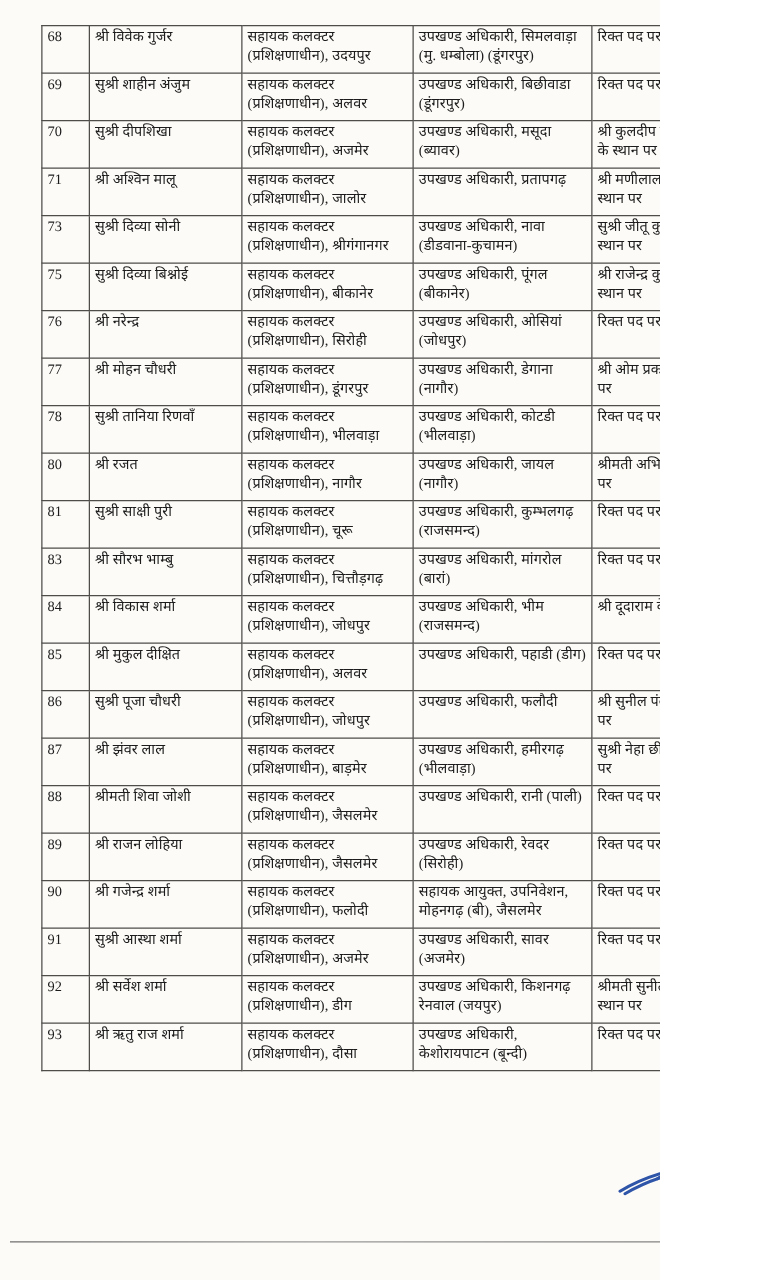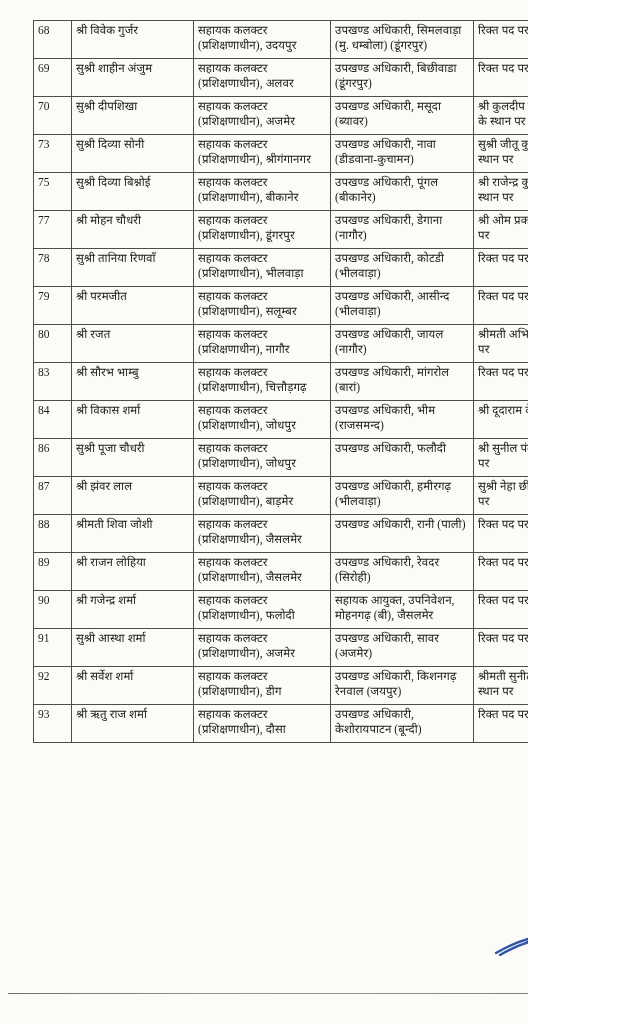--- a/index.html
+++ b/index.html
@@ -69,74 +69,95 @@
           <td class="col-remark">रिक्त पद पर</td>
         </tr>
         <tr>
           <td class="col-sn">70</td>
           <td class="col-name">सुश्री दीपशिखा</td>
           <td class="col-from">सहायक कलक्टर (प्रशिक्षणाधीन), अजमेर</td>
           <td class="col-to">उपखण्ड अधिकारी, मसूदा (ब्यावर)</td>
           <td class="col-remark">श्री कुलदीप सिंह शेखावत के स्थान पर</td>
         </tr>
         <tr>
+          <td class="col-sn">71</td>
+          <td class="col-name">श्री अश्विन मालू</td>
+          <td class="col-from">सहायक कलक्टर (प्रशिक्षणाधीन), जालोर</td>
+          <td class="col-to">उपखण्ड अधिकारी, प्रतापगढ़</td>
+          <td class="col-remark">श्री मणीलाल तीरगर के स्थान पर</td>
+        </tr>
+        <tr>
           <td class="col-sn">73</td>
           <td class="col-name">सुश्री दिव्या सोनी</td>
           <td class="col-from">सहायक कलक्टर (प्रशिक्षणाधीन), श्रीगंगानगर</td>
           <td class="col-to">उपखण्ड अधिकारी, नावा (डीडवाना-कुचामन)</td>
           <td class="col-remark">सुश्री जीतू कुलहरी के स्थान पर</td>
         </tr>
         <tr>
           <td class="col-sn">75</td>
           <td class="col-name">सुश्री दिव्या बिश्नोई</td>
           <td class="col-from">सहायक कलक्टर (प्रशिक्षणाधीन), बीकानेर</td>
           <td class="col-to">उपखण्ड अधिकारी, पूंगल (बीकानेर)</td>
           <td class="col-remark">श्री राजेन्द्र कुमार-II के स्थान पर</td>
         </tr>
         <tr>
+          <td class="col-sn">76</td>
+          <td class="col-name">श्री नरेन्द्र</td>
+          <td class="col-from">सहायक कलक्टर (प्रशिक्षणाधीन), सिरोही</td>
+          <td class="col-to">उपखण्ड अधिकारी, ओसियां (जोधपुर)</td>
+          <td class="col-remark">रिक्त पद पर</td>
+        </tr>
+        <tr>
           <td class="col-sn">77</td>
           <td class="col-name">श्री मोहन चौधरी</td>
           <td class="col-from">सहायक कलक्टर (प्रशिक्षणाधीन), डूंगरपुर</td>
           <td class="col-to">उपखण्ड अधिकारी, डेगाना (नागौर)</td>
           <td class="col-remark">श्री ओम प्रकाश के स्थान पर</td>
         </tr>
         <tr>
           <td class="col-sn">78</td>
           <td class="col-name">सुश्री तानिया रिणवाँ</td>
           <td class="col-from">सहायक कलक्टर (प्रशिक्षणाधीन), भीलवाड़ा</td>
           <td class="col-to">उपखण्ड अधिकारी, कोटडी (भीलवाड़ा)</td>
           <td class="col-remark">रिक्त पद पर</td>
         </tr>
         <tr>
-          <td class="col-sn">79</td>
-          <td class="col-name">श्री परमजीत</td>
-          <td class="col-from">सहायक कलक्टर (प्रशिक्षणाधीन), सलूम्बर</td>
-          <td class="col-to">उपखण्ड अधिकारी, आसीन्द (भीलवाड़ा)</td>
-          <td class="col-remark">रिक्त पद पर</td>
-        </tr>
-        <tr>
           <td class="col-sn">80</td>
           <td class="col-name">श्री रजत</td>
           <td class="col-from">सहायक कलक्टर (प्रशिक्षणाधीन), नागौर</td>
           <td class="col-to">उपखण्ड अधिकारी, जायल (नागौर)</td>
           <td class="col-remark">श्रीमती अभिलाषा के स्थान पर</td>
         </tr>
         <tr>
+          <td class="col-sn">81</td>
+          <td class="col-name">सुश्री साक्षी पुरी</td>
+          <td class="col-from">सहायक कलक्टर (प्रशिक्षणाधीन), चूरू</td>
+          <td class="col-to">उपखण्ड अधिकारी, कुम्भलगढ़ (राजसमन्द)</td>
+          <td class="col-remark">रिक्त पद पर</td>
+        </tr>
+        <tr>
           <td class="col-sn">83</td>
           <td class="col-name">श्री सौरभ भाम्बु</td>
           <td class="col-from">सहायक कलक्टर (प्रशिक्षणाधीन), चित्तौड़गढ़</td>
           <td class="col-to">उपखण्ड अधिकारी, मांगरोल (बारां)</td>
           <td class="col-remark">रिक्त पद पर</td>
         </tr>
         <tr>
           <td class="col-sn">84</td>
           <td class="col-name">श्री विकास शर्मा</td>
           <td class="col-from">सहायक कलक्टर (प्रशिक्षणाधीन), जोधपुर</td>
           <td class="col-to">उपखण्ड अधिकारी, भीम (राजसमन्द)</td>
           <td class="col-remark">श्री दूदाराम के स्थान पर</td>
+        </tr>
+        <tr>
+          <td class="col-sn">85</td>
+          <td class="col-name">श्री मुकुल दीक्षित</td>
+          <td class="col-from">सहायक कलक्टर (प्रशिक्षणाधीन), अलवर</td>
+          <td class="col-to">उपखण्ड अधिकारी, पहाडी (डीग)</td>
+          <td class="col-remark">रिक्त पद पर</td>
         </tr>
         <tr>
           <td class="col-sn">86</td>
           <td class="col-name">सुश्री पूजा चौधरी</td>
           <td class="col-from">सहायक कलक्टर (प्रशिक्षणाधीन), जोधपुर</td>
           <td class="col-to">उपखण्ड अधिकारी, फलौदी</td>
           <td class="col-remark">श्री सुनील पंवार के स्थान पर</td>
         </tr>
         <tr>
           <td class="col-sn">87</td>

